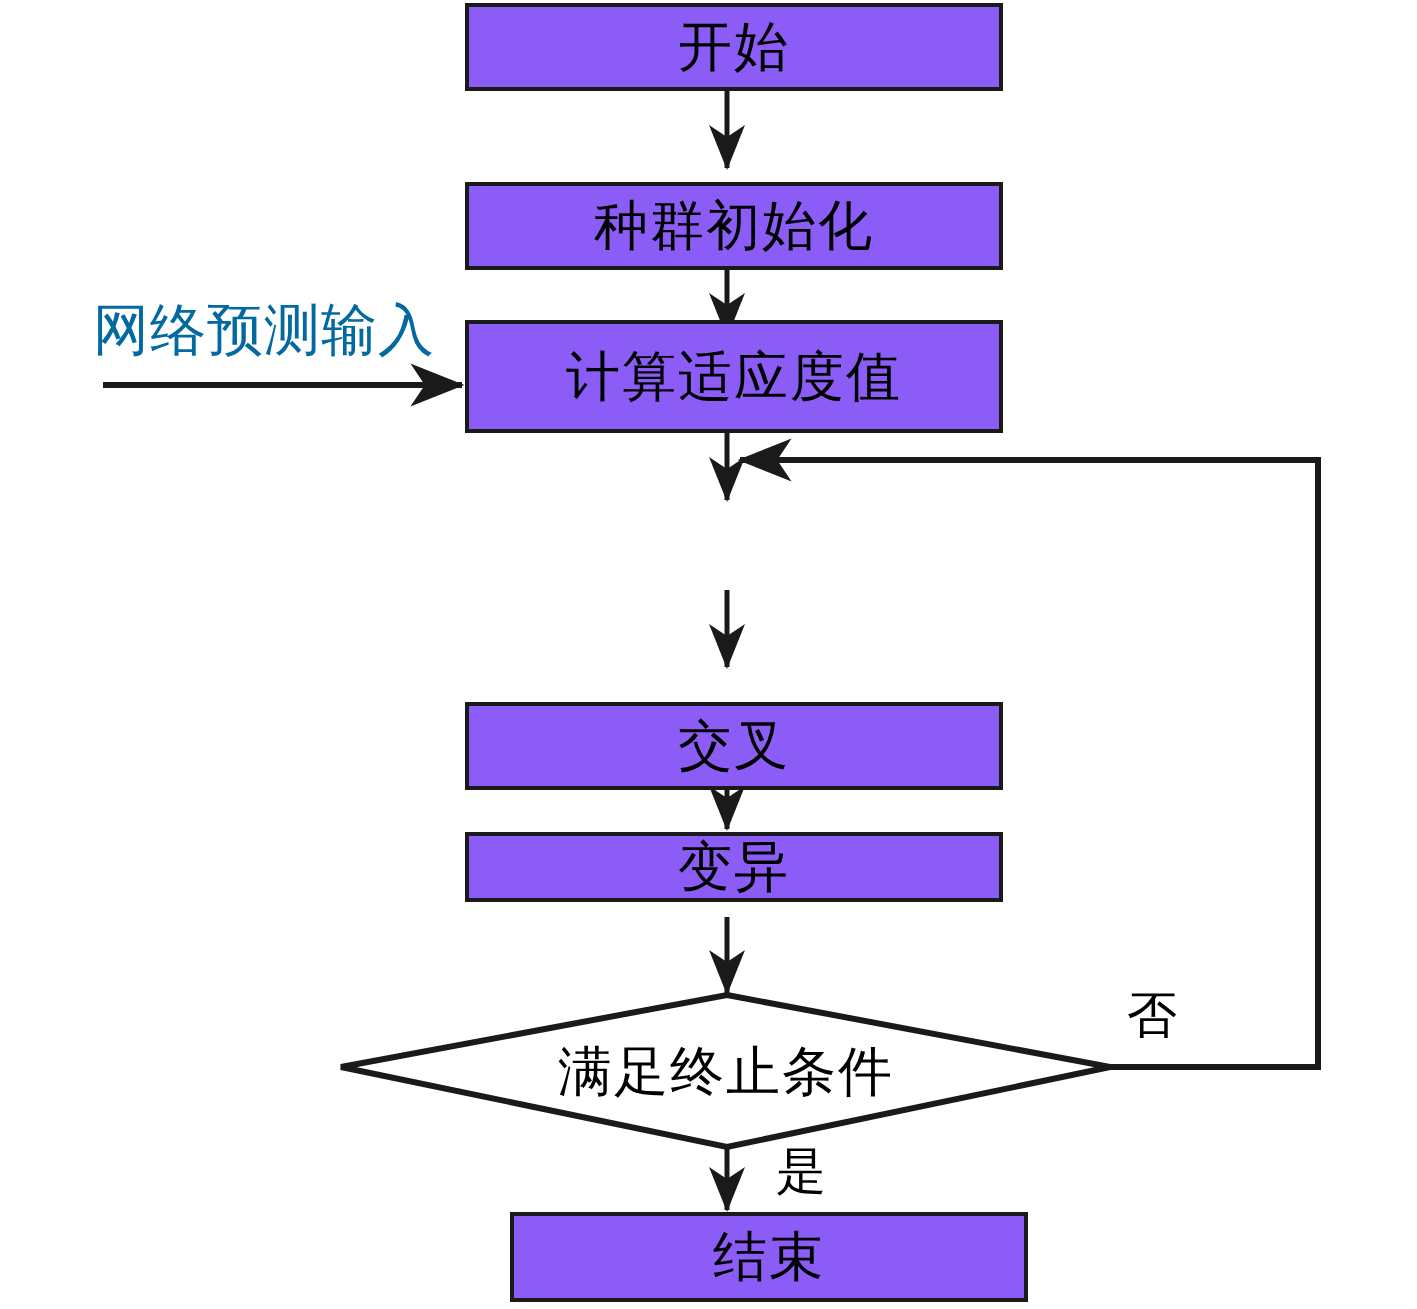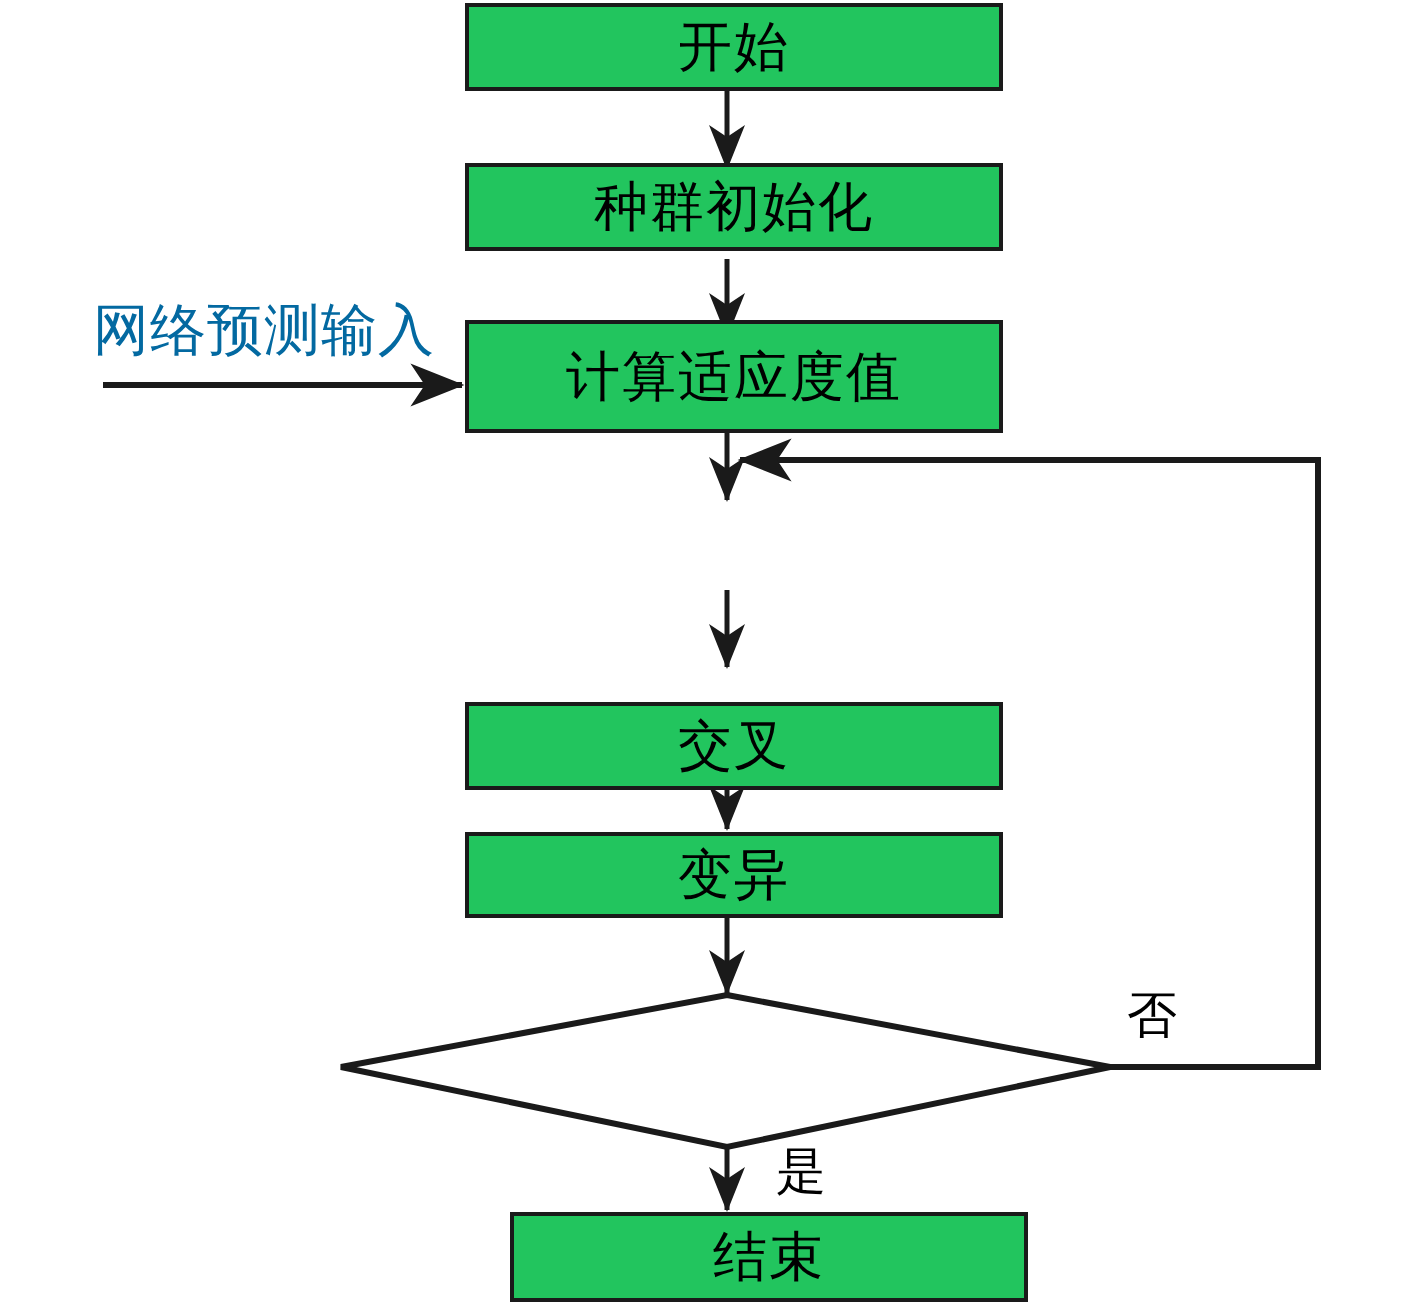--- a/index.html
+++ b/index.html
@@ -13,21 +13,21 @@
   #canvas {
     position: relative;
     width: 1417px;
     height: 1309px;
     background: #ffffff;
     overflow: hidden;
   }
   .node {
     position: absolute;
     box-sizing: border-box;
-    background: #22c55e;
+    background: #8b5cf6;
     border: 4px solid #1a1a1a;
     display: flex;
     align-items: center;
     justify-content: center;
   }
   .node-label {
     font-size: 54px;
     line-height: 1;
     color: #000000;
     letter-spacing: 2px;
@@ -110,37 +110,40 @@
 
     <polyline points="1110,1067 1318,1067 1318,460 740,460" fill="none" stroke="#1a1a1a" stroke-width="6" marker-end="url(#ah)"></polyline>
 
     <polygon points="727,995 1110,1067 727,1147 341,1067" fill="#ffffff" stroke="#1a1a1a" stroke-width="6"></polygon>
   </svg>
 
   <div class="node" style="left:465px; top:3px; width:538px; height:88px;">
     <span class="node-label">开始</span>
   </div>
 
-  <div class="node" style="left:465px; top:163px; width:538px; height:88px;">
+  <div class="node" style="left:465px; top:182px; width:538px; height:88px;">
     <span class="node-label">种群初始化</span>
   </div>
 
   <div class="node" style="left:465px; top:320px; width:538px; height:113px;">
     <span class="node-label">计算适应度值</span>
   </div>
 
 
   <div class="node" style="left:465px; top:670px; width:538px; height:88px;margin-top:32px;">
     <span class="node-label">交叉</span>
   </div>
 
-  <div class="node" style="left:465px; top:832px; width:538px; height:86px;">
+  <div class="node" style="left:465px; top:832px; width:538px; height:70px;">
     <span class="node-label">变异</span>
   </div>
 
+  <div class="diamond-wrap" style="left:341px; top:995px; width:770px; height:153px;">
+    <span class="diamond-label">满足终止条件</span>
+  </div>
 
   <div class="node" style="left:510px; top:1212px; width:518px; height:90px;">
     <span class="node-label">结束</span>
   </div>
 
   <div class="free-label" style="left:93px; top:302px;">网络预测输入</div>
 
   <div class="edge-label" style="left:1127px; top:990px;">否</div>
 
   <div class="edge-label" style="left:776px; top:1146px;">是</div>

